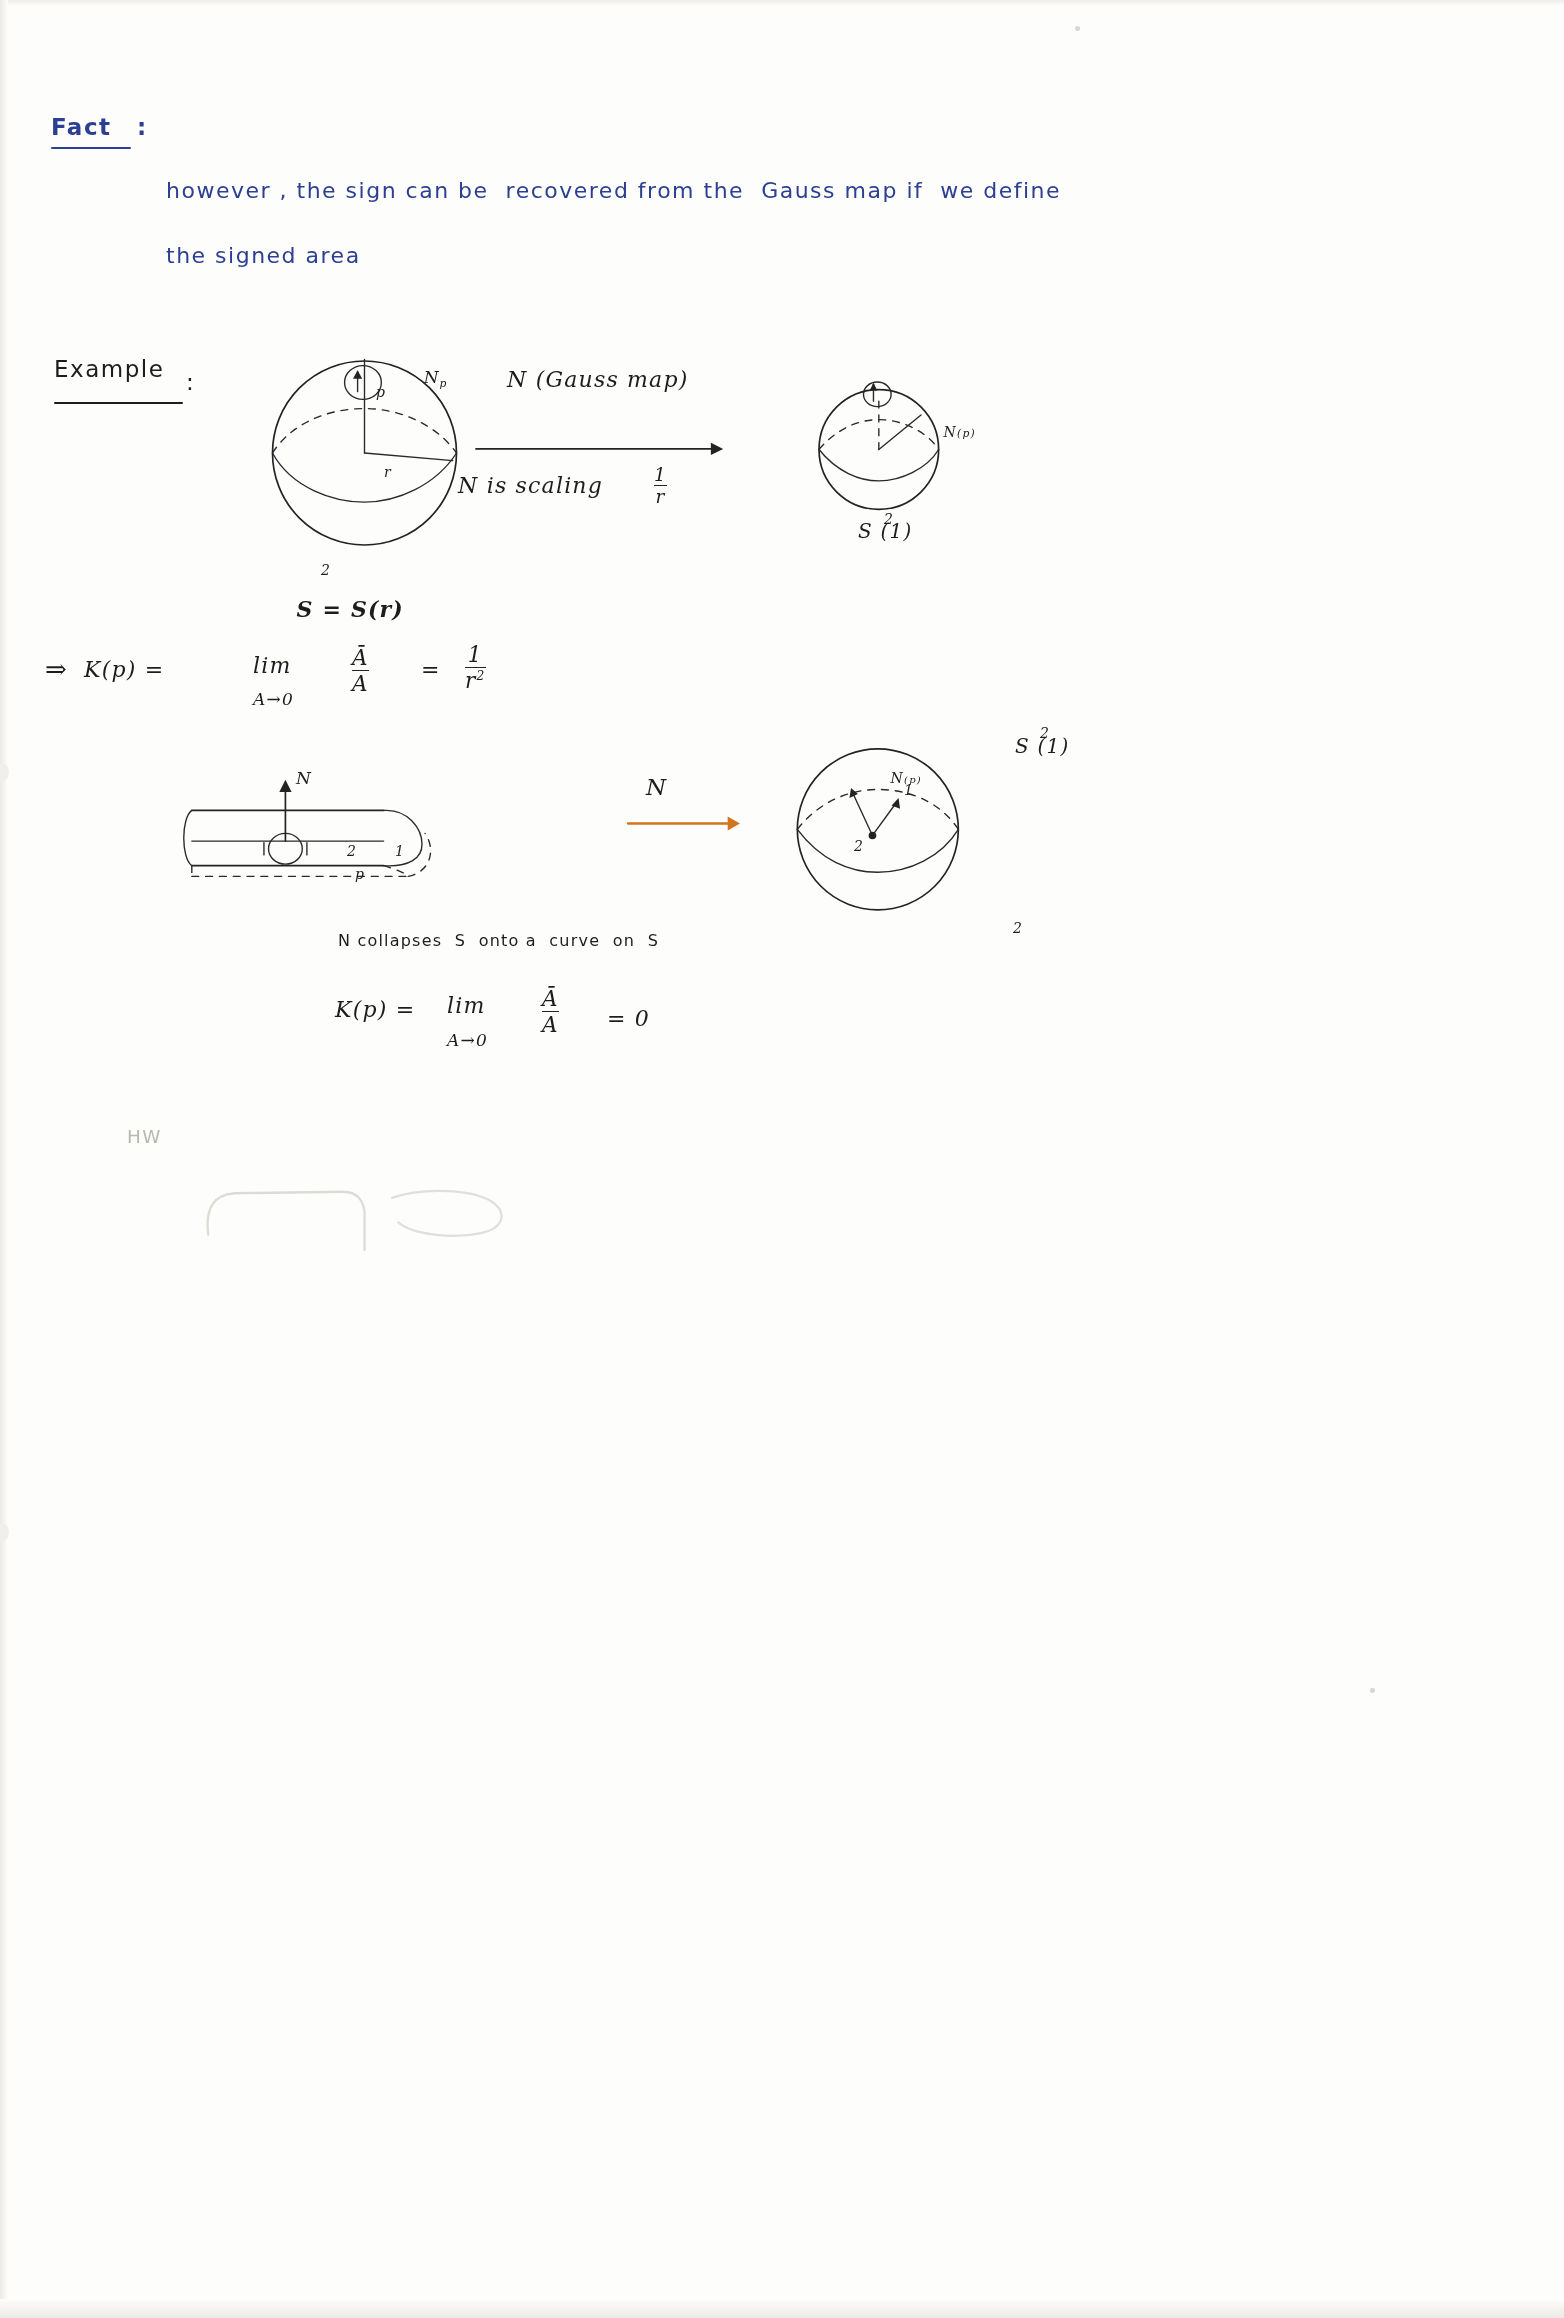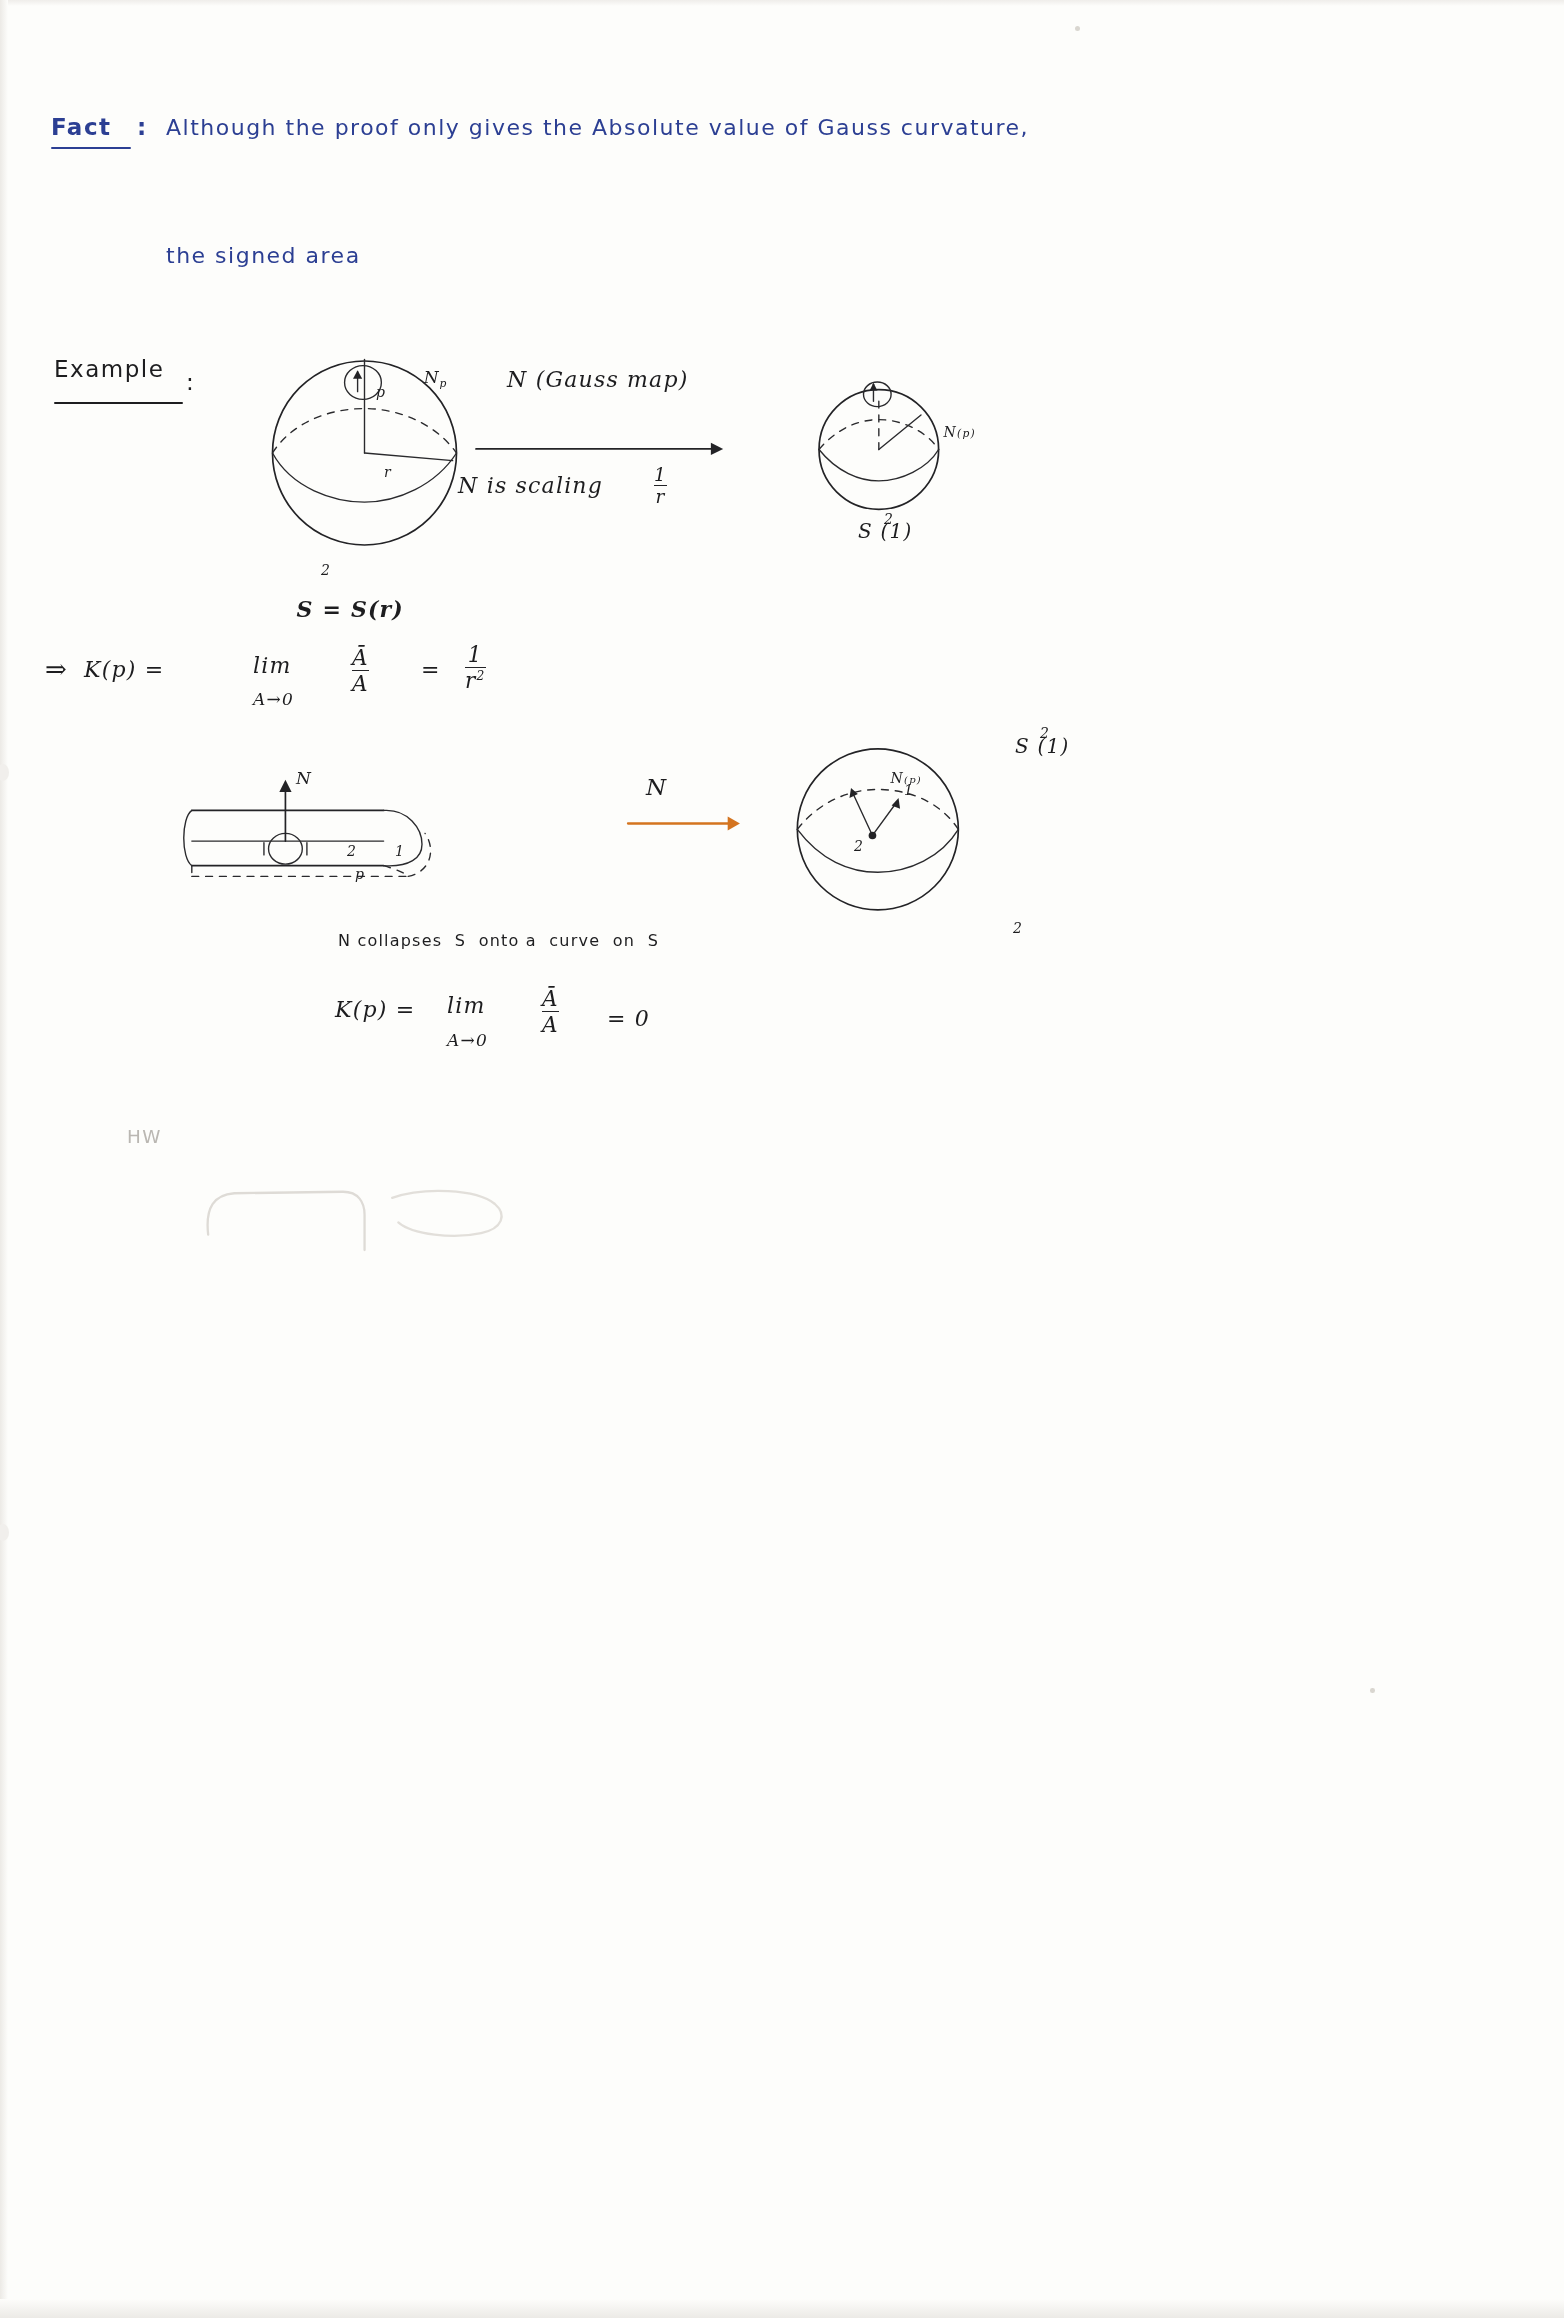--- a/index.html
+++ b/index.html
@@ -140,21 +140,21 @@
   <div class="punch" style="top:764px;"></div>
   <div class="punch" style="top:1524px;"></div>
 
   <div class="speck" style="left:1075px; top:26px; width:5.4px; height:5.4px;"></div>
   <div class="speck" style="left:1370px; top:1688px; width:4.6px; height:4.6px;"></div>
 
   <div class="hw t-fact ink-blue" style="left:51px; top:114px;">Fact</div>
   <div class="underline-fact" style="left:51px; top:147px; width:80px;"></div>
   <div class="hw t-fact ink-blue" style="left:137px; top:114px;">:</div>
 
-  <div class="hw t-body ink-blue" style="left:166px; top:115px;">Although the proof only gives the Absolute value of Gauss curvature,</div>
+  <div class="hw t-body ink-blue" style="left:166px; top:178px;">however , the sign can be  recovered from the  Gauss map if  we define</div>
   <div class="hw t-body ink-blue" style="left:166px; top:243px;">the signed area</div>
 
   <div class="hw t-example" style="left:54px; top:356px;">Example</div>
   <div class="underline-fact" style="left:54px; top:402px; width:129px; background:#1d1d1f;"></div>
   <div class="hw t-example" style="left:186px; top:369px;">:</div>
 
   <svg style="left:261px; top:338px;" width="230" height="230" viewBox="0 0 300 300">
 
     <circle cx="135" cy="150" r="120" class="stroke-dark"></circle>
 

